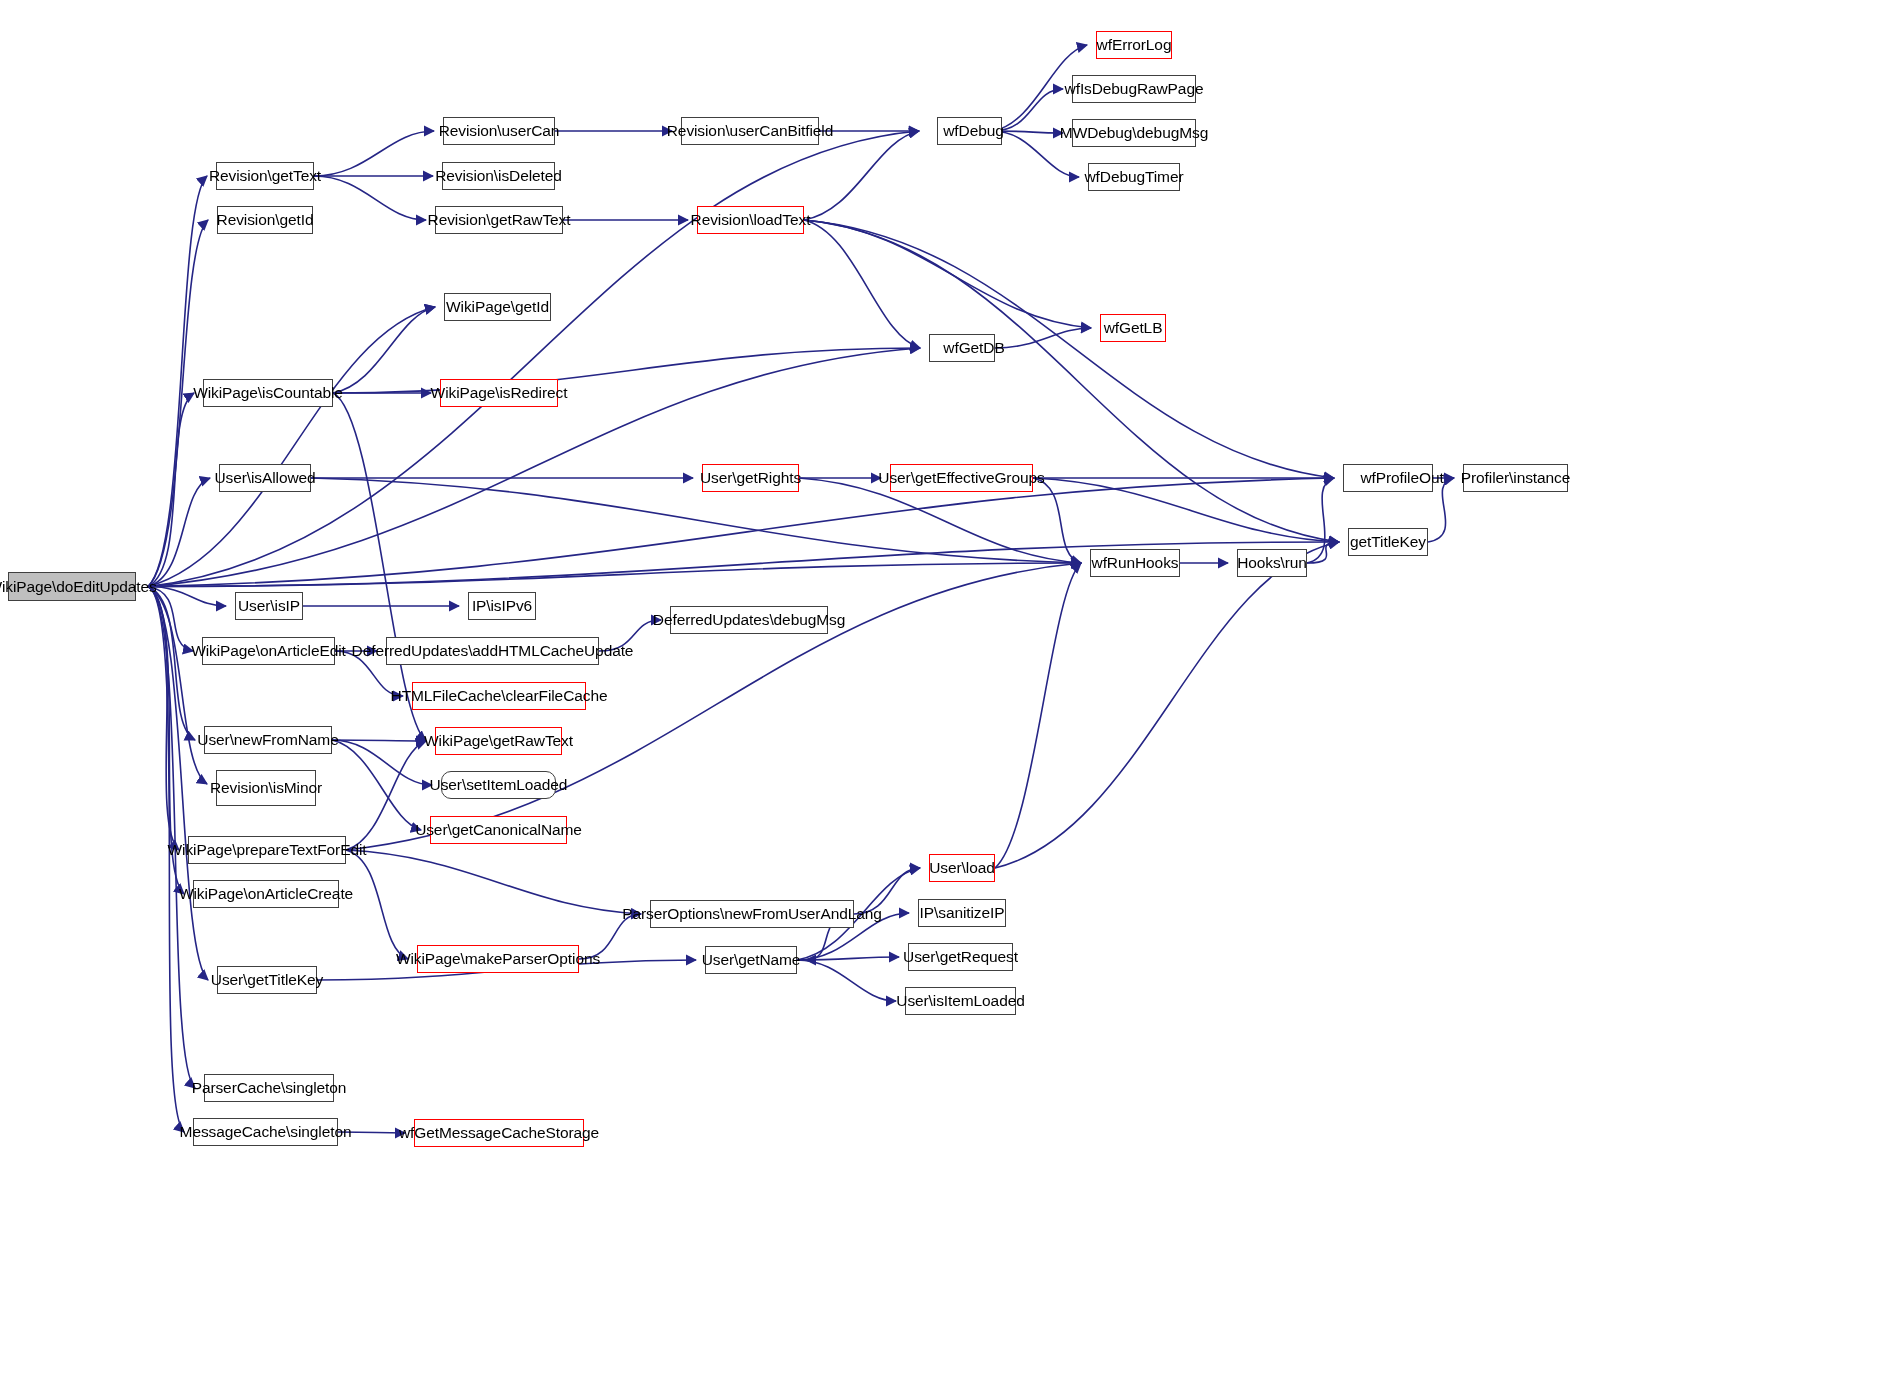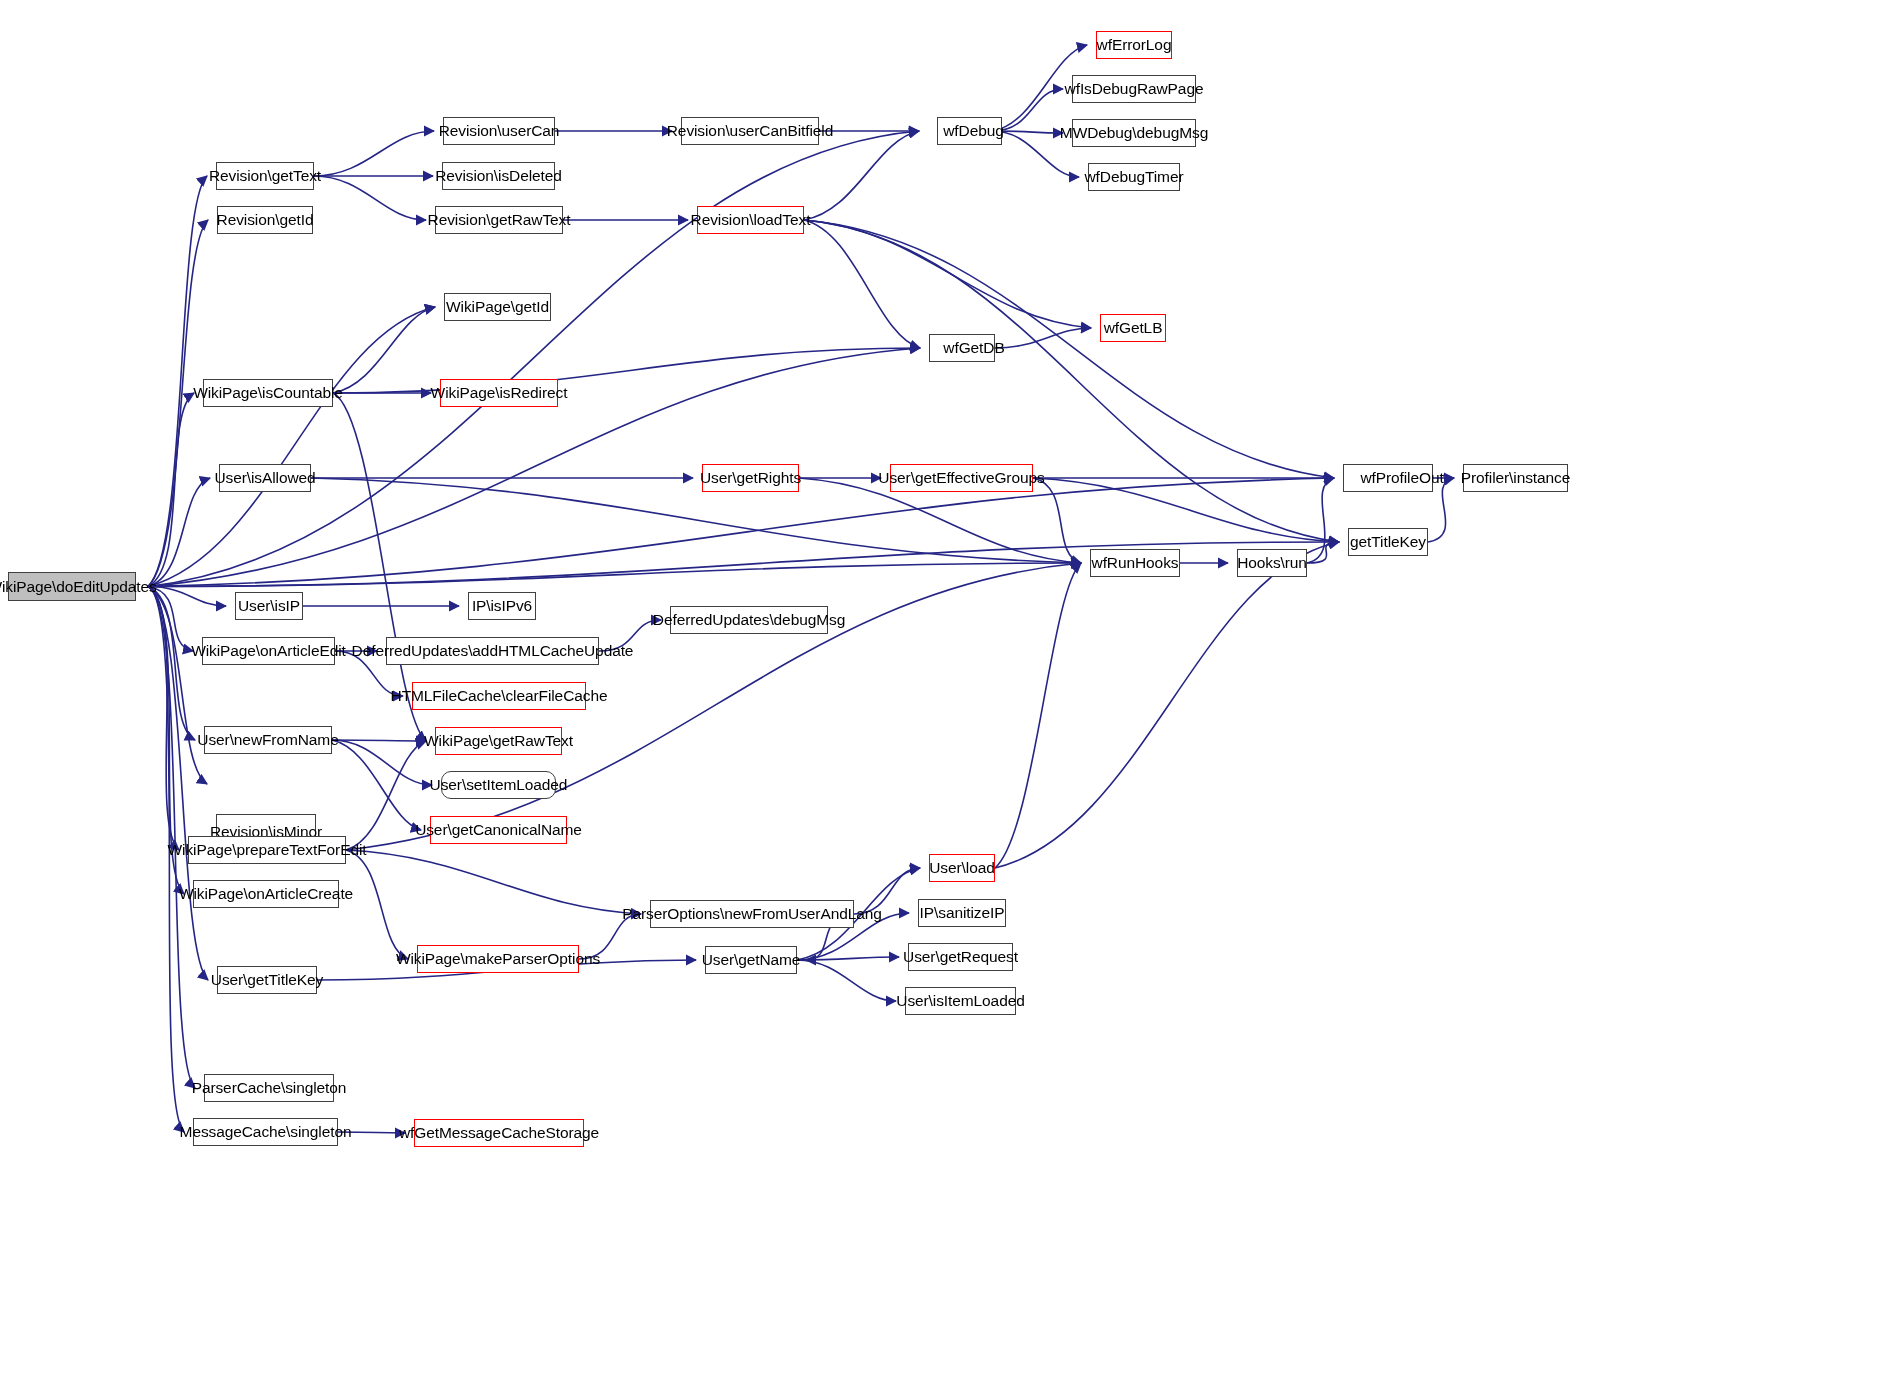--- a/index.html
+++ b/index.html
@@ -231,21 +231,21 @@
       </div>
       <div class="node red" style="left: 412px; top: 682px; width: 174px; height: 28px;">
         <span class="lbl">HTMLFileCache\clearFileCache</span>
       </div>
       <div class="node" style="left: 204px; top: 726px; width: 128px; height: 28px;">
         <span class="lbl">User\newFromName</span>
       </div>
       <div class="node red" style="left: 435px; top: 727px; width: 127px; height: 28px;">
         <span class="lbl">WikiPage\getRawText</span>
       </div>
-      <div class="node" style="left: 216px; top: 770px; width: 100px; height: 36px; margin-top: 44px;">
+      <div class="node" style="left: 216px; top: 770px; width: 100px; height: 36px;">
         <span class="lbl">Revision\isMinor</span>
       </div>
       <div class="node" style="left: 441px; top: 771px; width: 115px; height: 28px; border-radius: 10px;">
         <span class="lbl">User\setItemLoaded</span>
       </div>
       <div class="node red" style="left: 430px; top: 816px; width: 137px; height: 28px;">
         <span class="lbl">User\getCanonicalName</span>
       </div>
       <div class="node" style="left: 188px; top: 836px; width: 158px; height: 28px;">
         <span class="lbl">WikiPage\prepareTextForEdit</span>

